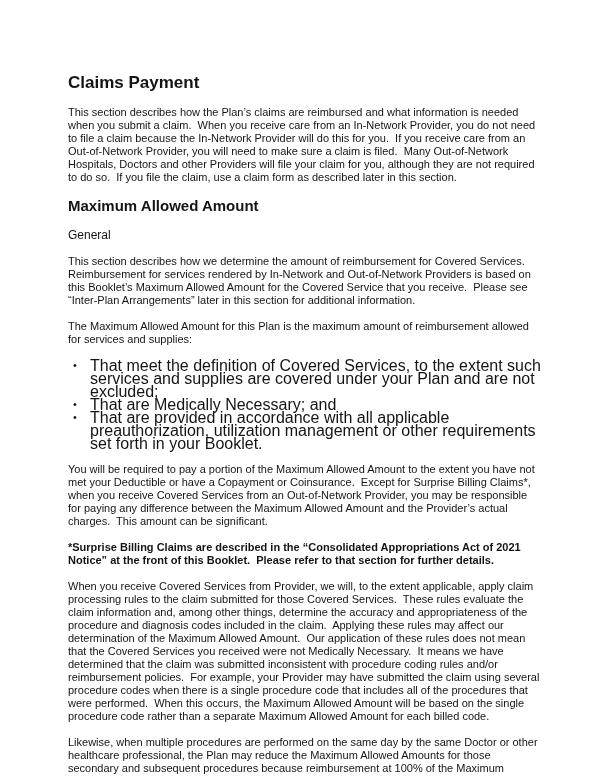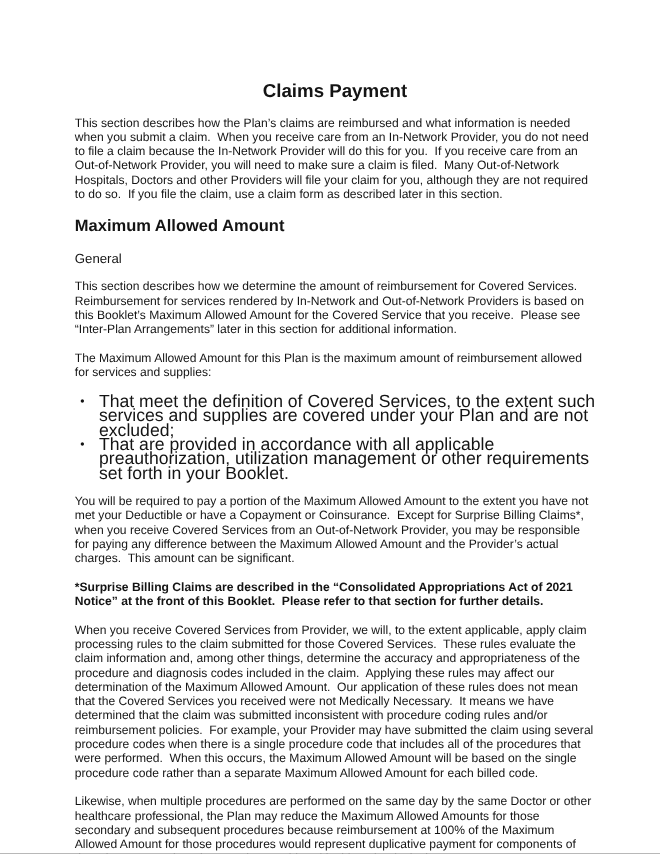--- a/index.html
+++ b/index.html
@@ -14,21 +14,21 @@
     overflow: hidden;
     box-sizing: border-box;
   }
   .content {
     box-sizing: border-box;
     padding: 73px 59px 0 68px;
   }
   .doc-title {
     font-size: 17px;
     font-weight: bold;
-    text-align: center;
+    text-align: left;
     margin: 0 0 14px 0;
     line-height: 19px;
   }
   .h-major {
     font-size: 15px;
     font-weight: bold;
     margin: 12px 0 14px 0;
     line-height: 17px;
   }
   .h-minor {
@@ -89,20 +89,21 @@
     <h2 class="h-major">Maximum Allowed Amount</h2>
 
     <h3 class="h-minor">General</h3>
 
     <p class="body"><span>This section describes how we determine the amount of reimbursement for Covered Services. Reimbursement for services rendered by In-Network and Out-of-Network Providers is based on this </span><span class="bold">Booklet’s Maximum Allowed Amount for the Covered Service that you receive.  Please see “Inter-Plan Arrangements” later in this section for additional information.</span></p>
 
     <p class="body">The Maximum Allowed Amount for this Plan is the maximum amount of reimbursement allowed for services and supplies:</p>
 
     <ul class="bullet-list">
       <li><span>That meet the definition of Covered Services, to the extent such services and supplies are covered under your Plan and are not excluded;</span></li>
+      <li><span>That are Medically Necessary; and</span></li>
       <li><span>That are provided in accordance with all applicable preauthorization, utilization management or other requirements set forth in your Booklet.</span></li>
     </ul>
 
     <p class="body"><span>You will be required to pay a portion of the Maximum Allowed Amount to the extent you have not met your Deductible or have a Copayment or Coinsurance.  Except for Surprise Billing Claims*, when you receive Covered Services from an Out-of-Network Provider, you may be responsible for paying any difference </span><span class="bold">between the Maximum Allowed Amount and the Provider’s actual charges.  This amount can be significant.</span></p>
 
     <p class="footnote">*Surprise Billing Claims are described in the “Consolidated Appropriations Act of 2021 Notice” at the front of this Booklet.  Please refer to that section for further details.</p>
 
     <p class="body">When you receive Covered Services from Provider, we will, to the extent applicable, apply claim processing rules to the claim submitted for those Covered Services.  These rules evaluate the claim information and, among other things, determine the accuracy and appropriateness of the procedure and diagnosis codes included in the claim.  Applying these rules may affect our determination of the Maximum Allowed Amount.  Our application of these rules does not mean that the Covered Services you received were not Medically Necessary.  It means we have determined that the claim was submitted inconsistent with procedure coding rules and/or reimbursement policies.  For example, your Provider may have submitted the claim using several procedure codes when there is a single procedure code that includes all of the procedures that were performed.  When this occurs, the Maximum Allowed Amount will be based on the single procedure code rather than a separate Maximum Allowed Amount for each billed code.</p>
 
     <p class="body">Likewise, when multiple procedures are performed on the same day by the same Doctor or other healthcare professional, the Plan may reduce the Maximum Allowed Amounts for those secondary and subsequent procedures because reimbursement at 100% of the Maximum Allowed Amount for those procedures would represent duplicative payment for components of the primary procedure that may be considered incidental or inclusive.</p>

